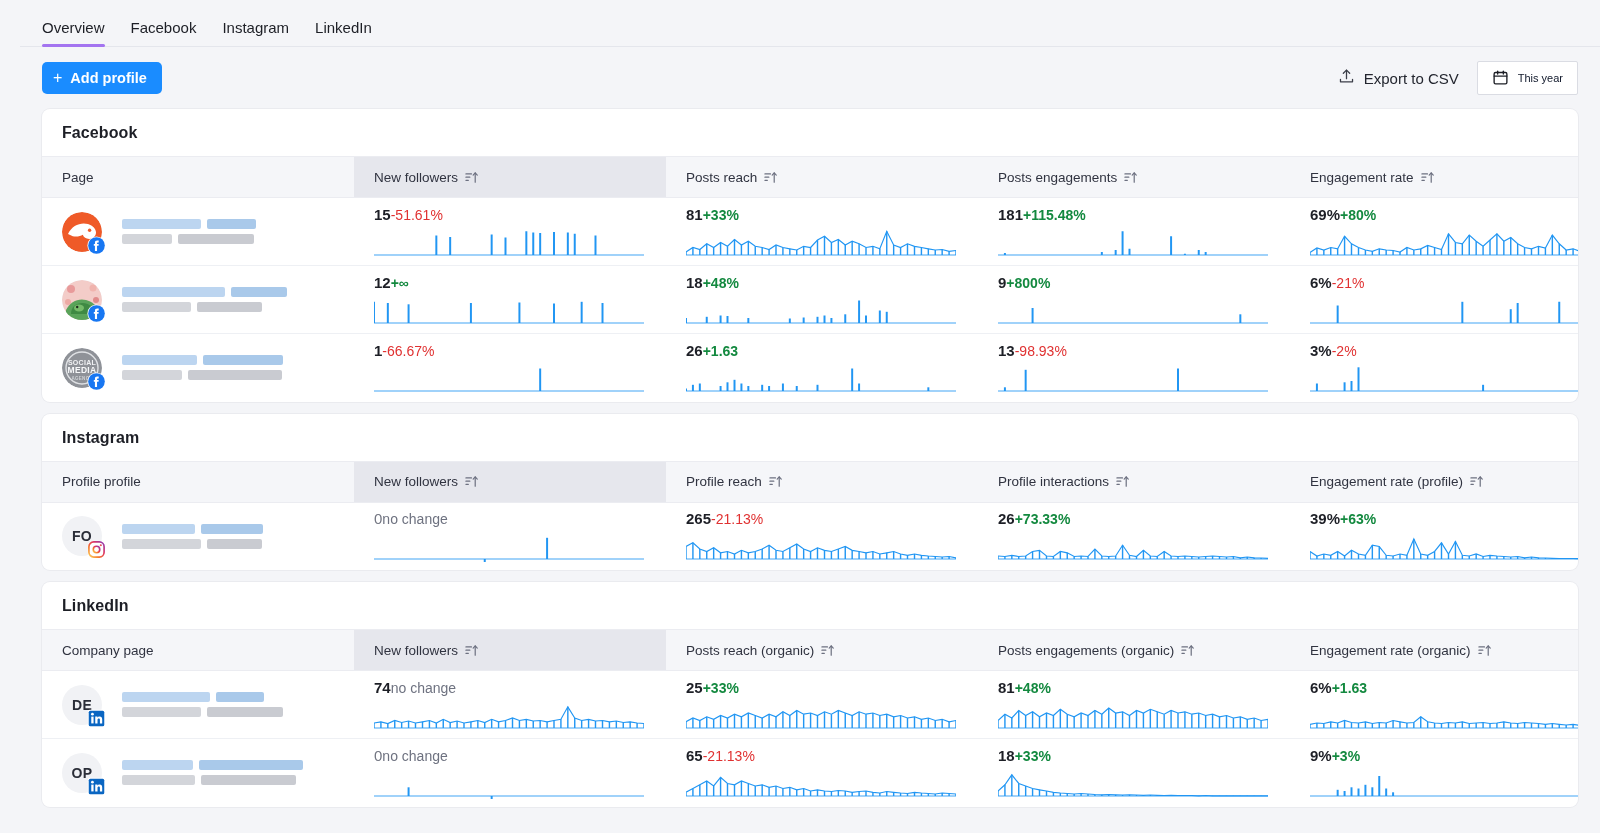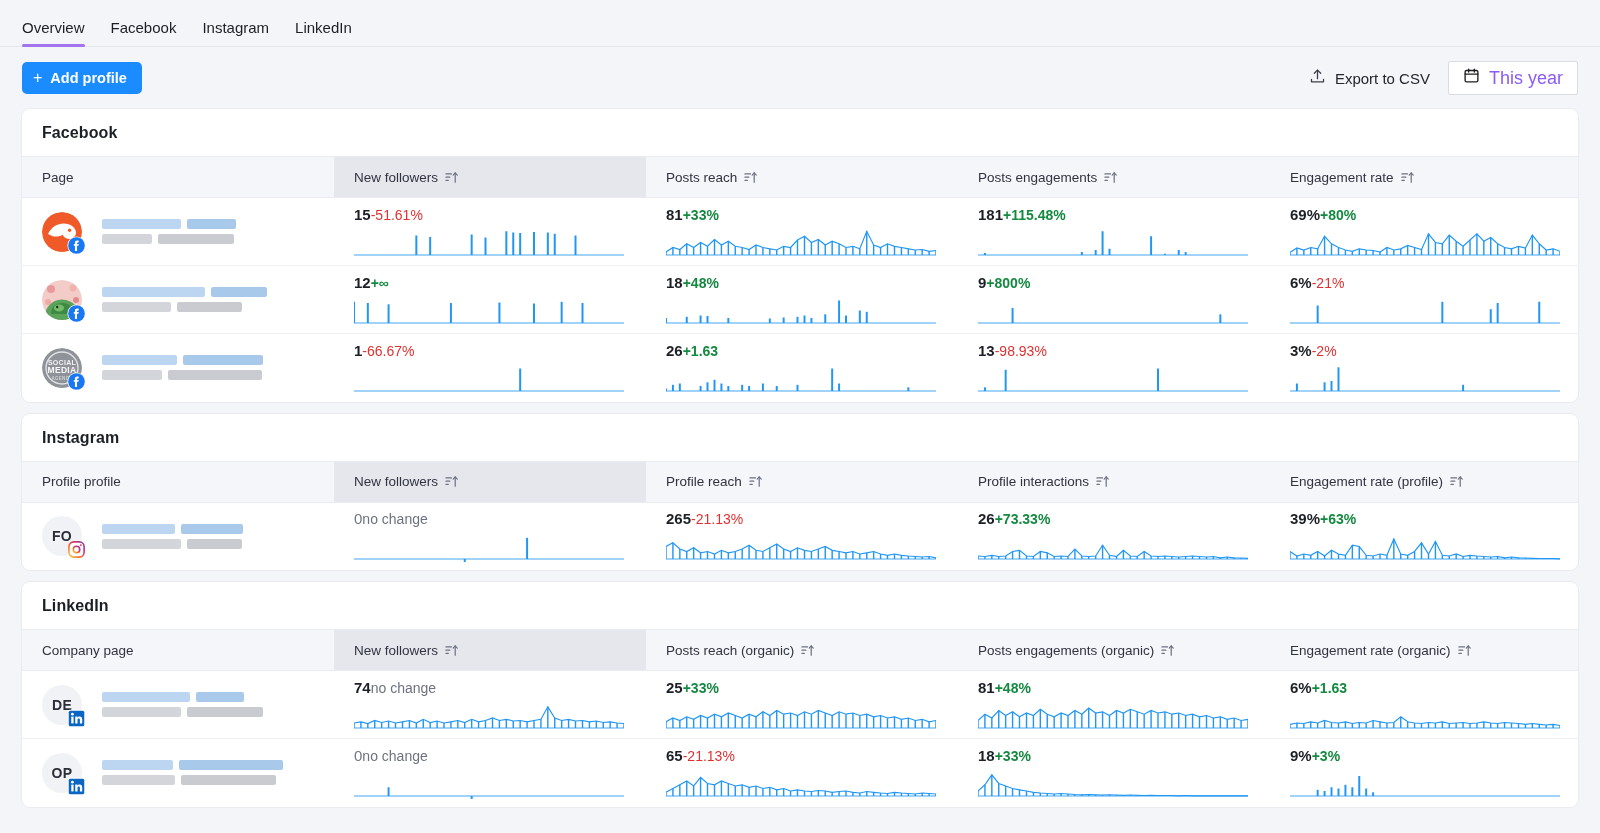--- a/index.html
+++ b/index.html
@@ -3,21 +3,21 @@
 <meta charset="utf-8">
 <style>
   * { box-sizing: border-box; margin: 0; padding: 0; }
   html, body {
     width: 1600px; height: 833px;
     background: #f4f5f8;
     font-family: "Liberation Sans", sans-serif;
     color: #1d1f26;
     overflow: hidden;
   }
-  .page { width: 1600px; height: 796px; position: relative; }
+  .page { width: 1600px; height: 796px; position: relative; padding-left: 20px; }
 
   
   .tabbar {
     height: 47px;
     padding: 0 22px;
     display: flex; align-items: flex-end; gap: 0;
     border-bottom: 1px solid #e4e6ec;
     background: #f4f5f8;
   }
   .tab {
@@ -49,21 +49,21 @@
   .btn-add .plus { font-size: 16px; font-weight: normal; line-height: 1; }
   .toolbar-right { display: flex; align-items: center; gap: 18px; }
   .export {
     display: inline-flex; align-items: center; gap: 9px;
     font-size: 15px; color: #23262f; cursor: pointer;
   }
   .daterange {
     display: inline-flex; align-items: center; gap: 9px;
     background: #fff; border: 1px solid #dadce3; border-radius: 2px;
     height: 34px; padding: 0 14px;
-    font-size: 18px; color: #8b5cf6; cursor: pointer;
+    font-size: 11px; color: #0f172a; cursor: pointer;
   }
 
   
   .card {
     background: #fff;
     border-radius: 8px;
     margin: 0 22px 12px 22px;
     overflow: hidden;
     box-shadow: 0 0 0 1px rgba(20,25,40,.045);
   }

